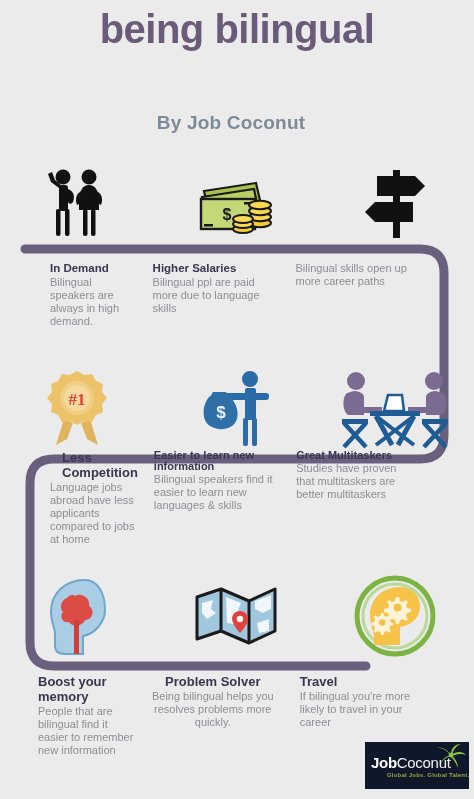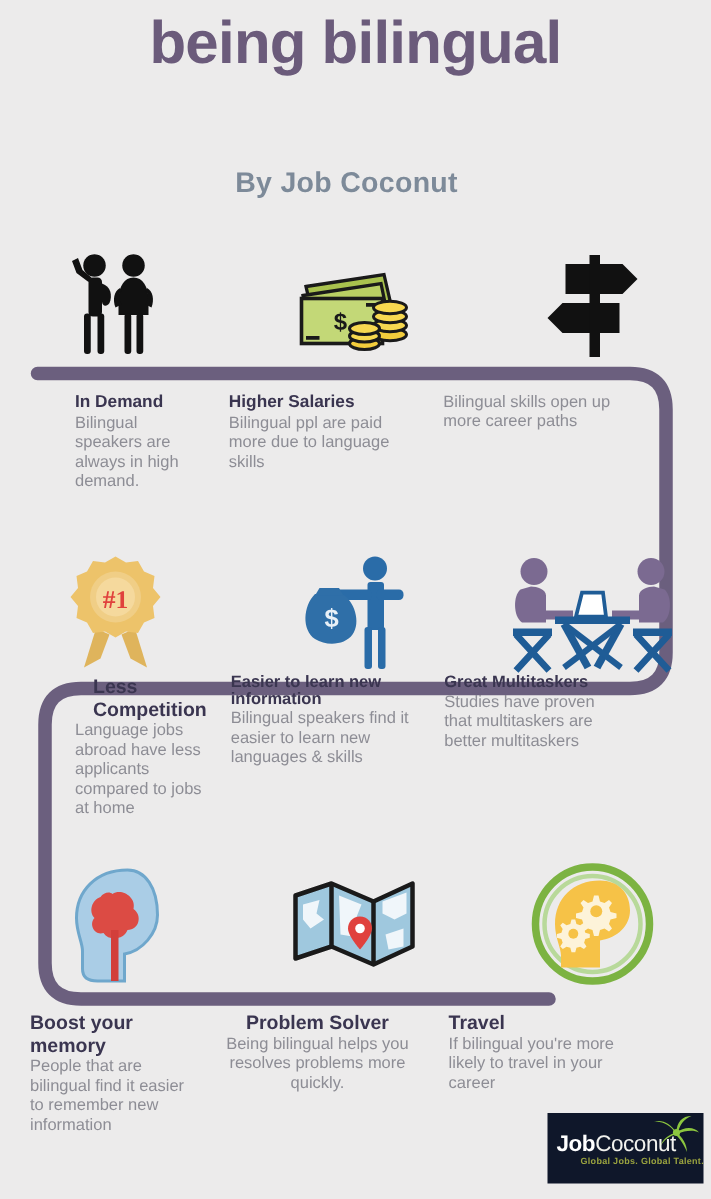--- a/index.html
+++ b/index.html
@@ -119,21 +119,21 @@
     line-height: 11px;
   }
   .cell-title.big {
     font-size: 13px;
     line-height: 15px;
   }
   .indent { padding-left: 12px; }
   .center { text-align: center; }
 
   
-  .text-row-3 .text-cell.c1 { padding-left: 20px; }
+  .text-row-3 .text-cell.c1 { padding-left: 38px; }
   .text-row-3 .text-cell.c2 { padding-left: 18px; }
   .text-row-3 .text-cell.c3 { padding-left: 0px; padding-right: 0px; }
 
   
   .logo {
     position: absolute;
     left: 365px;
     top: 742px;
     width: 104px;
     height: 47px;

